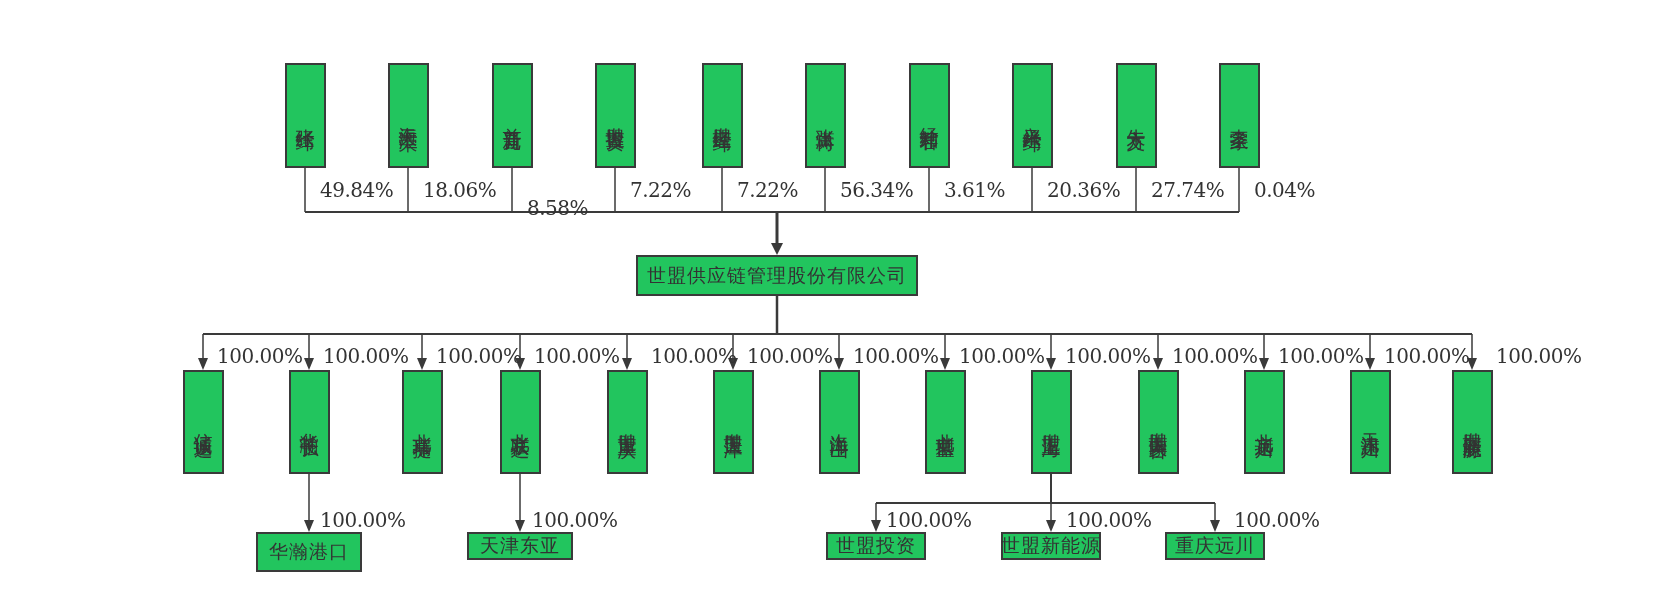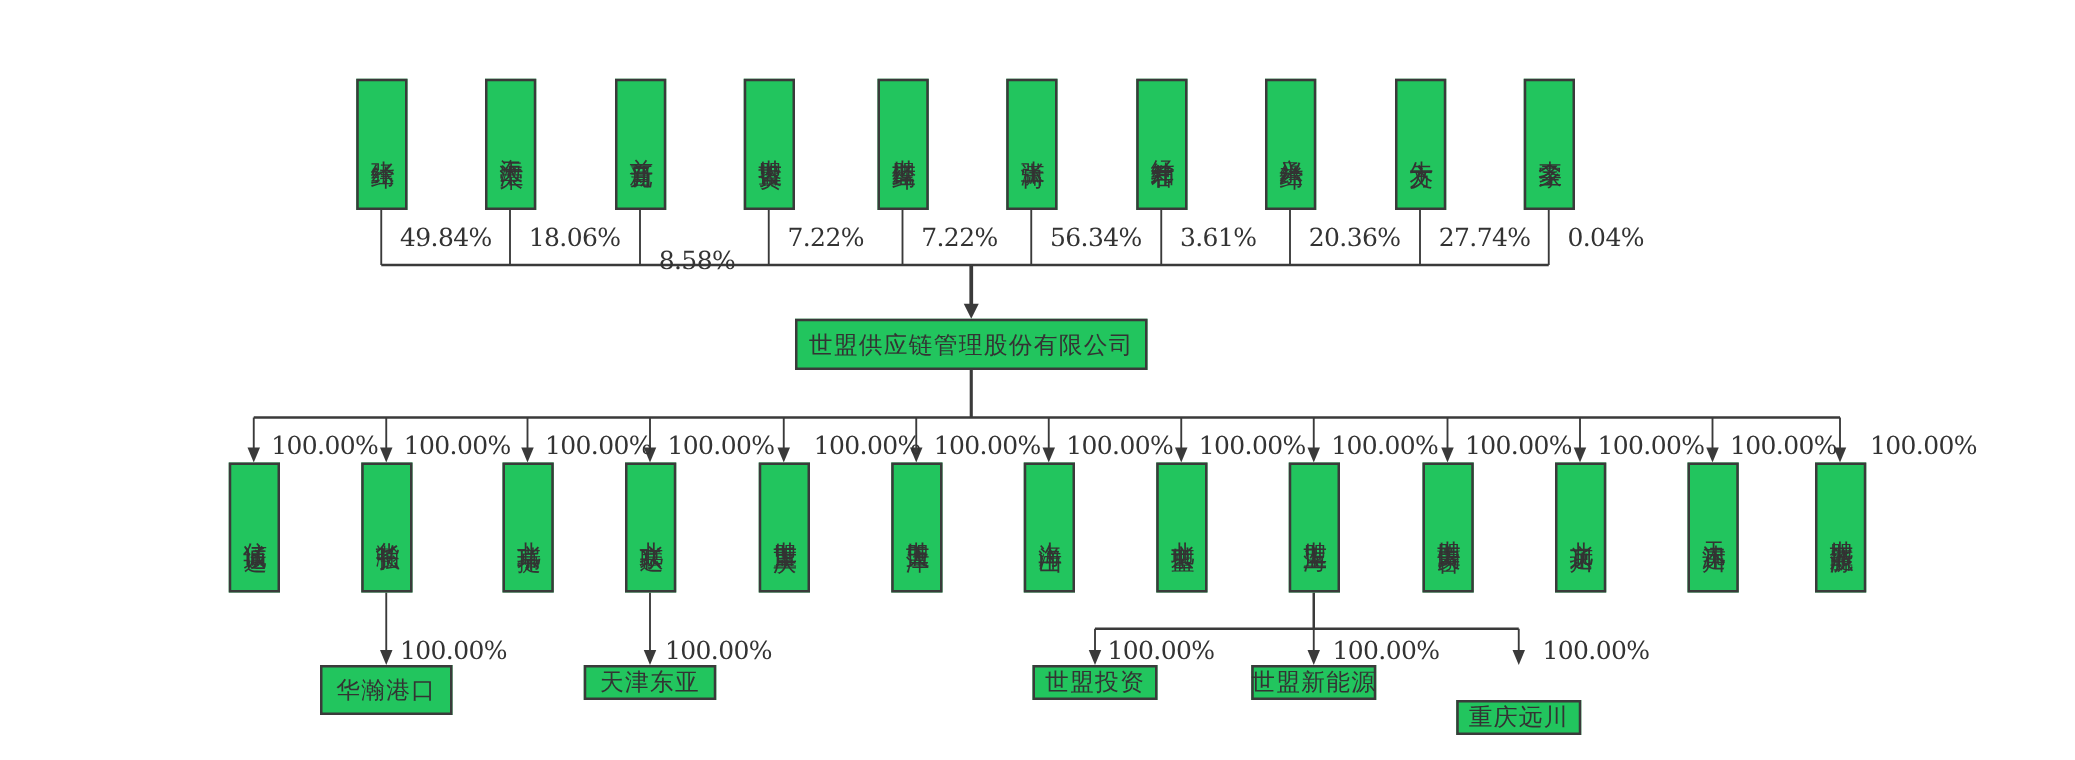--- a/index.html
+++ b/index.html
@@ -200,18 +200,18 @@
       </div>
       <div class="pct" style="left: 532px; top: 508px;">100.00%</div>
       <div class="box hbox" style="left: 826px; top: 532px; width: 100px; height: 28px;">
         <span>世盟投资</span>
       </div>
       <div class="pct" style="left: 886px; top: 508px;">100.00%</div>
       <div class="box hbox" style="left: 1001px; top: 532px; width: 100px; height: 28px;">
         <span>世盟新能源</span>
       </div>
       <div class="pct" style="left: 1066px; top: 508px;">100.00%</div>
-      <div class="box hbox" style="left: 1165px; top: 532px; width: 100px; height: 28px; margin-top: 28px;">
+      <div class="box hbox" style="left: 1165px; top: 532px; width: 100px; height: 28px;">
         <span>重庆远川</span>
       </div>
       <div class="pct" style="left: 1234px; top: 508px;">100.00%</div>
     </div>
 </div>
 
 </body></html>

